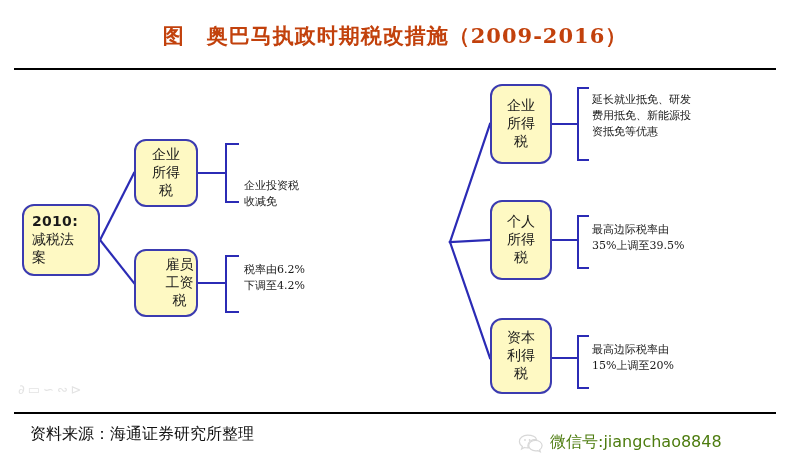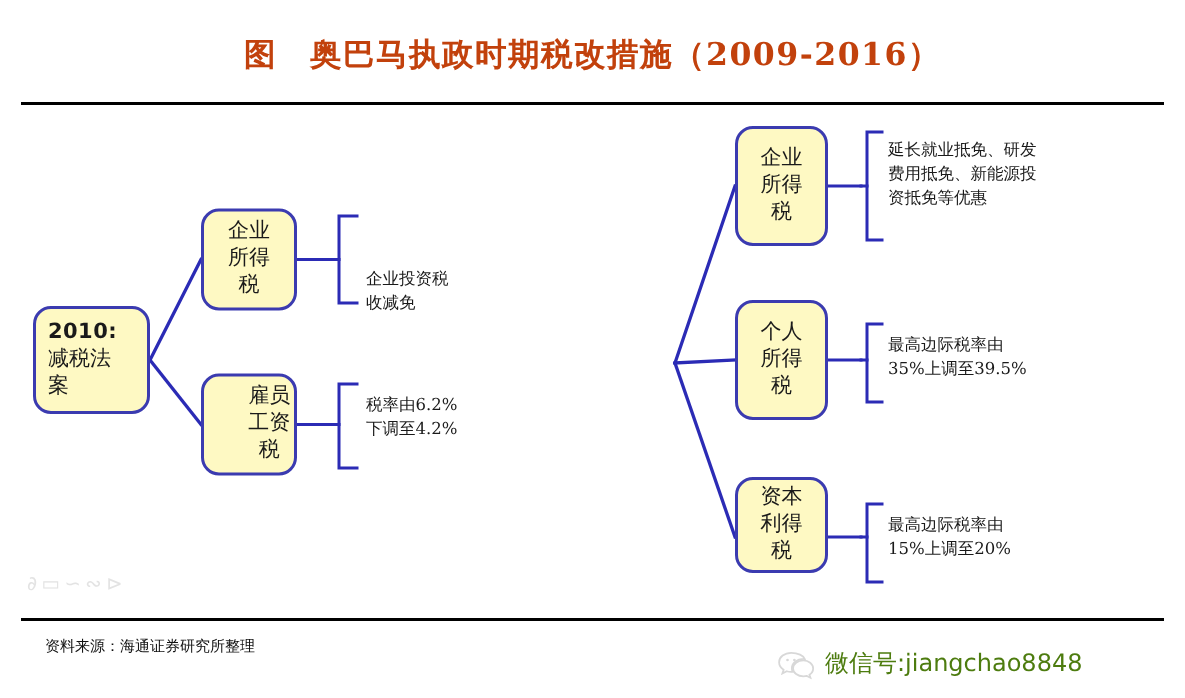--- a/index.html
+++ b/index.html
@@ -72,21 +72,21 @@
   #node-2012 { left: 374px; top: 200px; width: 76px;  height: 84px; align-items: flex-start; padding-left: 6px; text-align: left; }
   #node-2012 .ln { text-align: left; }
 
   
   #node-l-corp { left: 134px; top: 139px; width: 64px; height: 68px; }
   #node-l-pay  { left: 134px; top: 249px; width: 64px; height: 68px; padding-left: 31px; }
 
   
   #node-r-corp { left: 490px; top: 84px;  width: 62px; height: 80px; }
   #node-r-ind  { left: 490px; top: 200px; width: 62px; height: 80px; }
-  #node-r-cap  { left: 490px; top: 318px; width: 62px; height: 64px; }
+  #node-r-cap  { left: 490px; top: 318px; width: 62px; height: 76px; }
 
   
   #links {
     position: absolute;
     left: 0; top: 0;
     width: 790px; height: 465px;
     z-index: 1;
     pointer-events: none;
   }
 
@@ -105,21 +105,21 @@
   #desc-r-corp { left: 592px; top: 92px;  }
   #desc-r-ind  { left: 592px; top: 222px; }
   #desc-r-cap  { left: 592px; top: 342px; }
 
   
   .source {
     position: absolute;
     left: 30px;
     top: 424px;
     font-family: "DejaVu Serif", "Liberation Serif", serif;
-    font-size: 10px;
+    font-size: 16px;
     color: #111111;
     white-space: nowrap;
   }
 
   
   .wm-left {
     position: absolute;
     left: 18px; top: 382px;
     font-family: "DejaVu Sans", "Liberation Sans", sans-serif;
     font-size: 13px;

